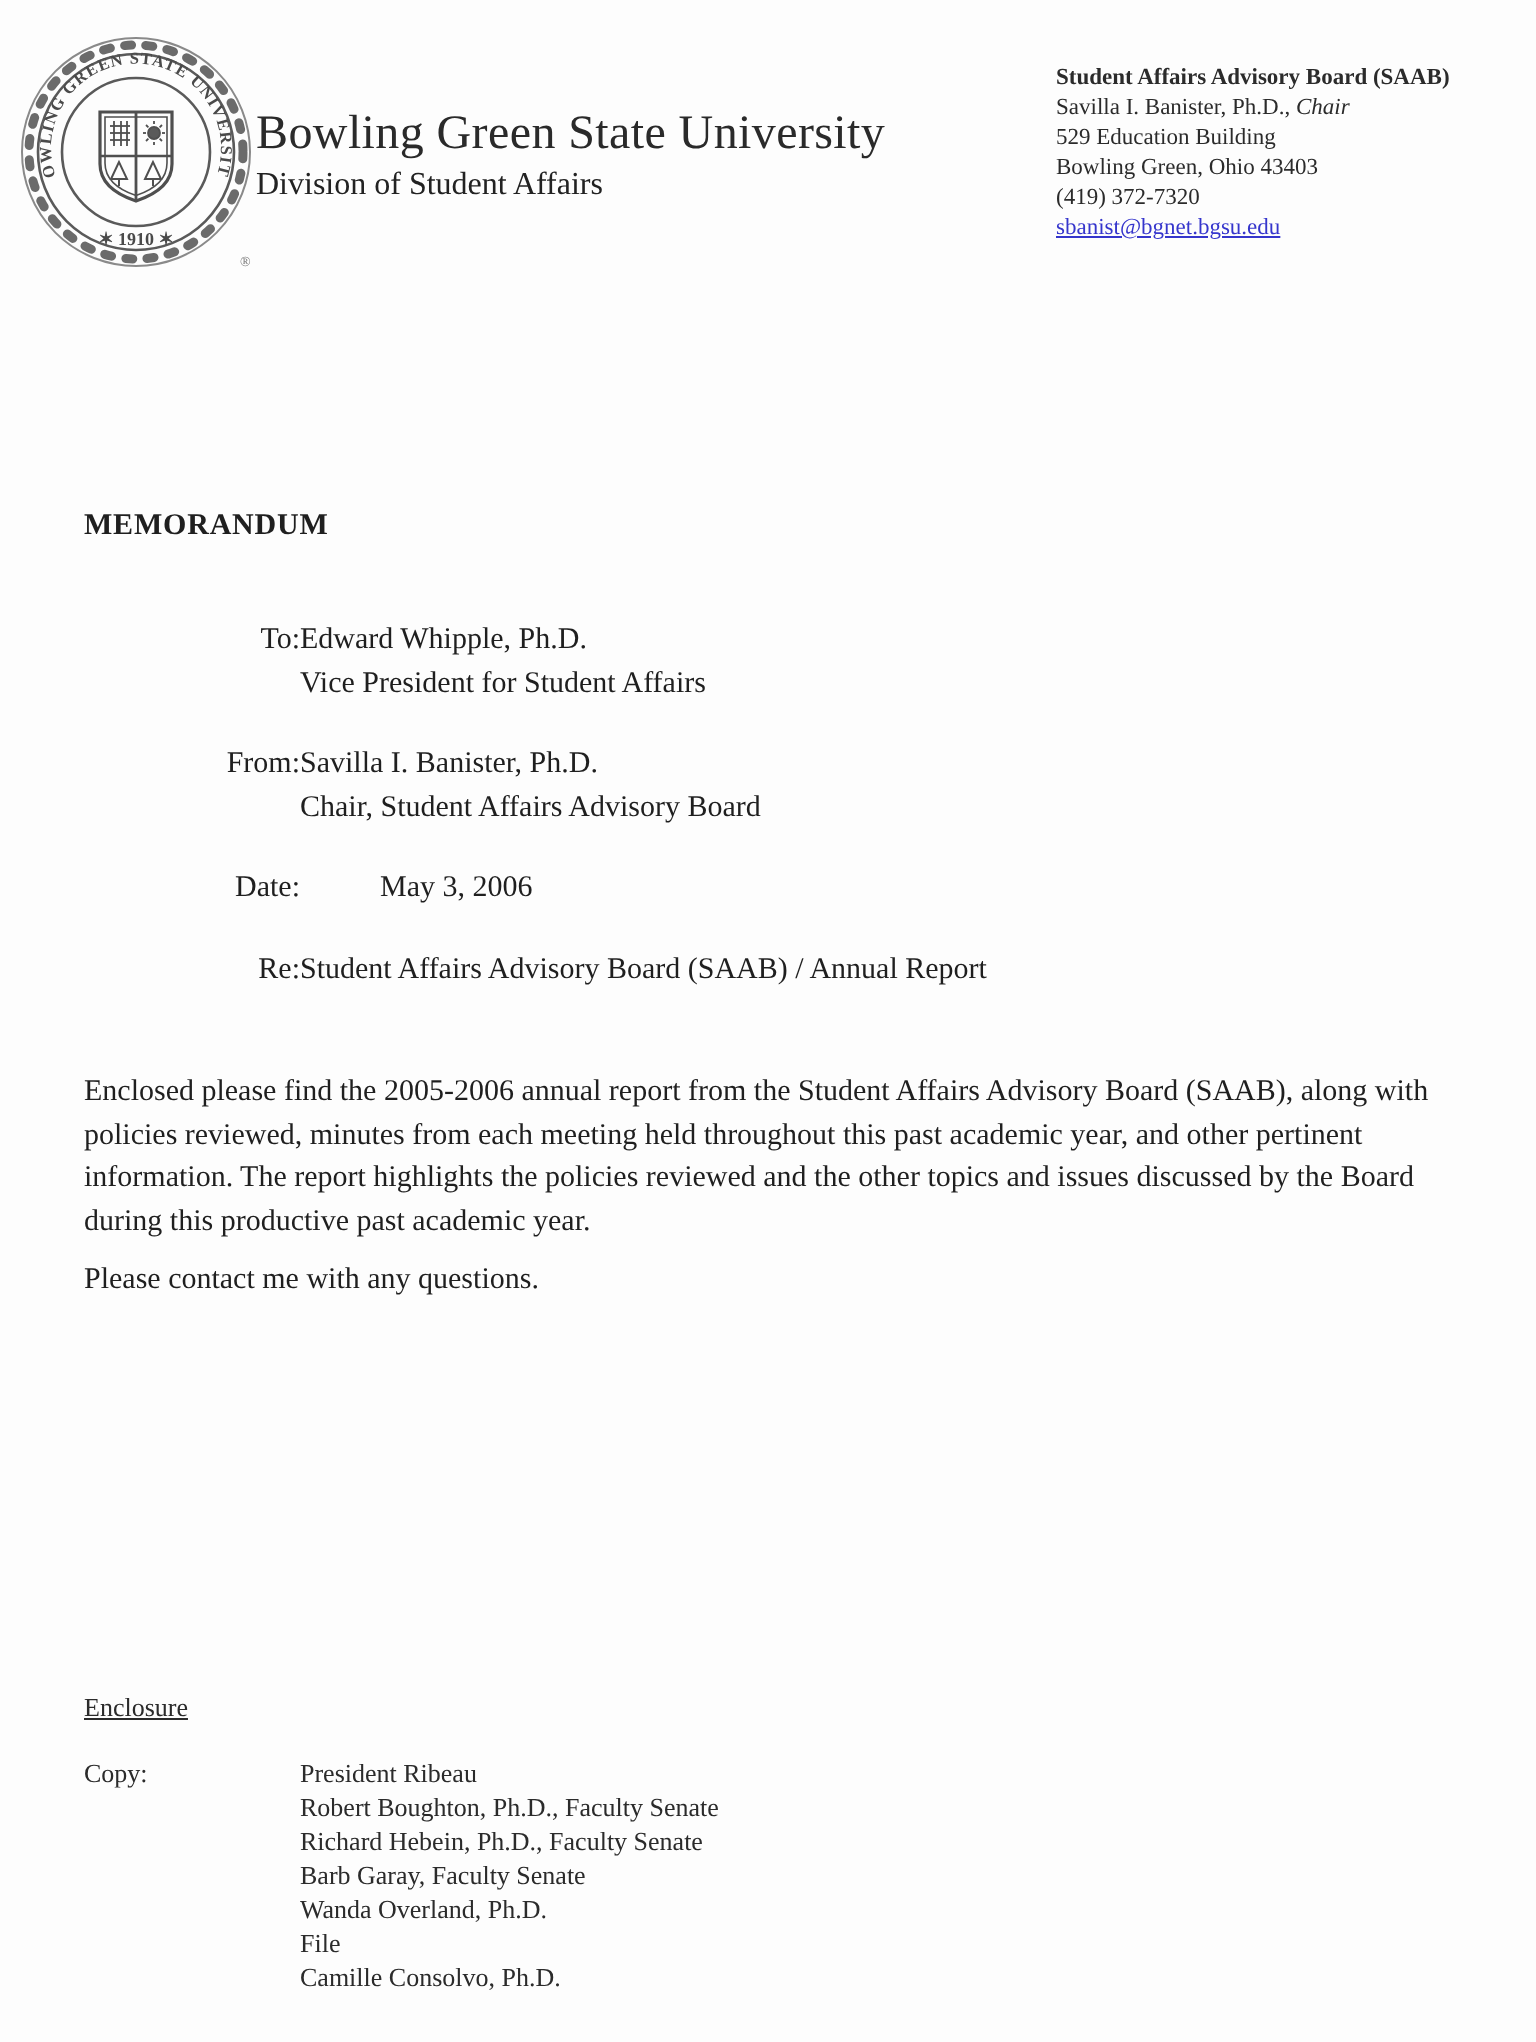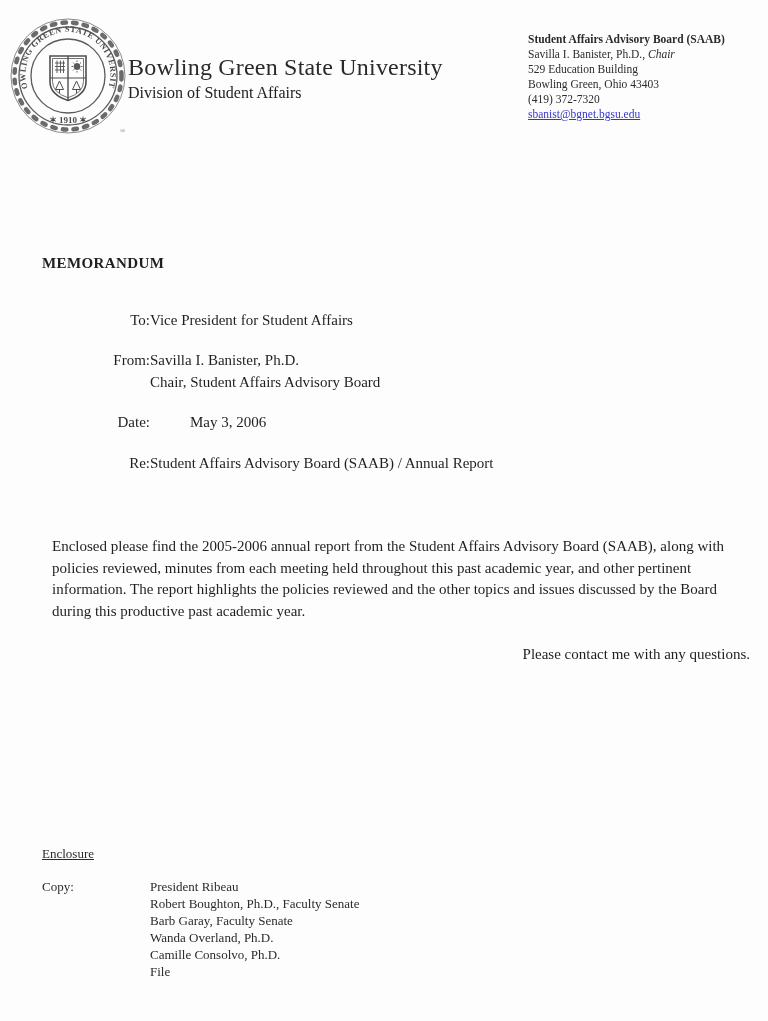--- a/index.html
+++ b/index.html
@@ -80,27 +80,27 @@
     width: 108px;
     flex: 0 0 108px;
     line-height: 22px;
     text-align: right;
   }
   .field-lines { line-height: 22px; }
   .field-row.gap-date { margin-bottom: 19px; gap: 40px; }
 
   .body-text {
     position: absolute;
-    left: 52px;
+    left: 42px;
     top: 536px;
     width: 698px;
     font-size: 15px;
     line-height: 21.5px;
   }
-  .body-text p + p { margin-top: 22px; text-align: right; }
+  .body-text p + p { margin-top: 8px; }
 
   
   .closing {
     position: absolute;
     left: 42px;
     top: 845px;
     width: 600px;
     font-size: 13px;
     line-height: 17px;
     color: #2b2b2b;
@@ -186,20 +186,21 @@
     <div>(419) 372-7320</div>
     <div><a class="email">sbanist@bgnet.bgsu.edu</a></div>
   </div>
 
   <div class="memo-title">MEMORANDUM</div>
 
   <div class="fields">
     <div class="field-row">
       <div class="field-label">To:</div>
       <div class="field-lines">
+        <div>Edward Whipple, Ph.D.</div>
         <div>Vice President for Student Affairs</div>
       </div>
     </div>
     <div class="field-row">
       <div class="field-label">From:</div>
       <div class="field-lines">
         <div>Savilla I. Banister, Ph.D.</div>
         <div>Chair, Student Affairs Advisory Board</div>
       </div>
     </div>
@@ -222,21 +223,22 @@
     <p>Please contact me with any questions.</p>
   </div>
 
   <div class="closing">
     <div class="enclosure">Enclosure</div>
     <div class="copy-row">
       <div class="copy-label">Copy:</div>
       <div class="copy-list">
         <div>President Ribeau</div>
         <div>Robert Boughton, Ph.D., Faculty Senate</div>
+        <div>Richard Hebein, Ph.D., Faculty Senate</div>
         <div>Barb Garay, Faculty Senate</div>
         <div>Wanda Overland, Ph.D.</div>
+        <div>File</div>
         <div>Camille Consolvo, Ph.D.</div>
-        <div>File</div>
       </div>
     </div>
   </div>
 
 </div>
 
 </body></html>

